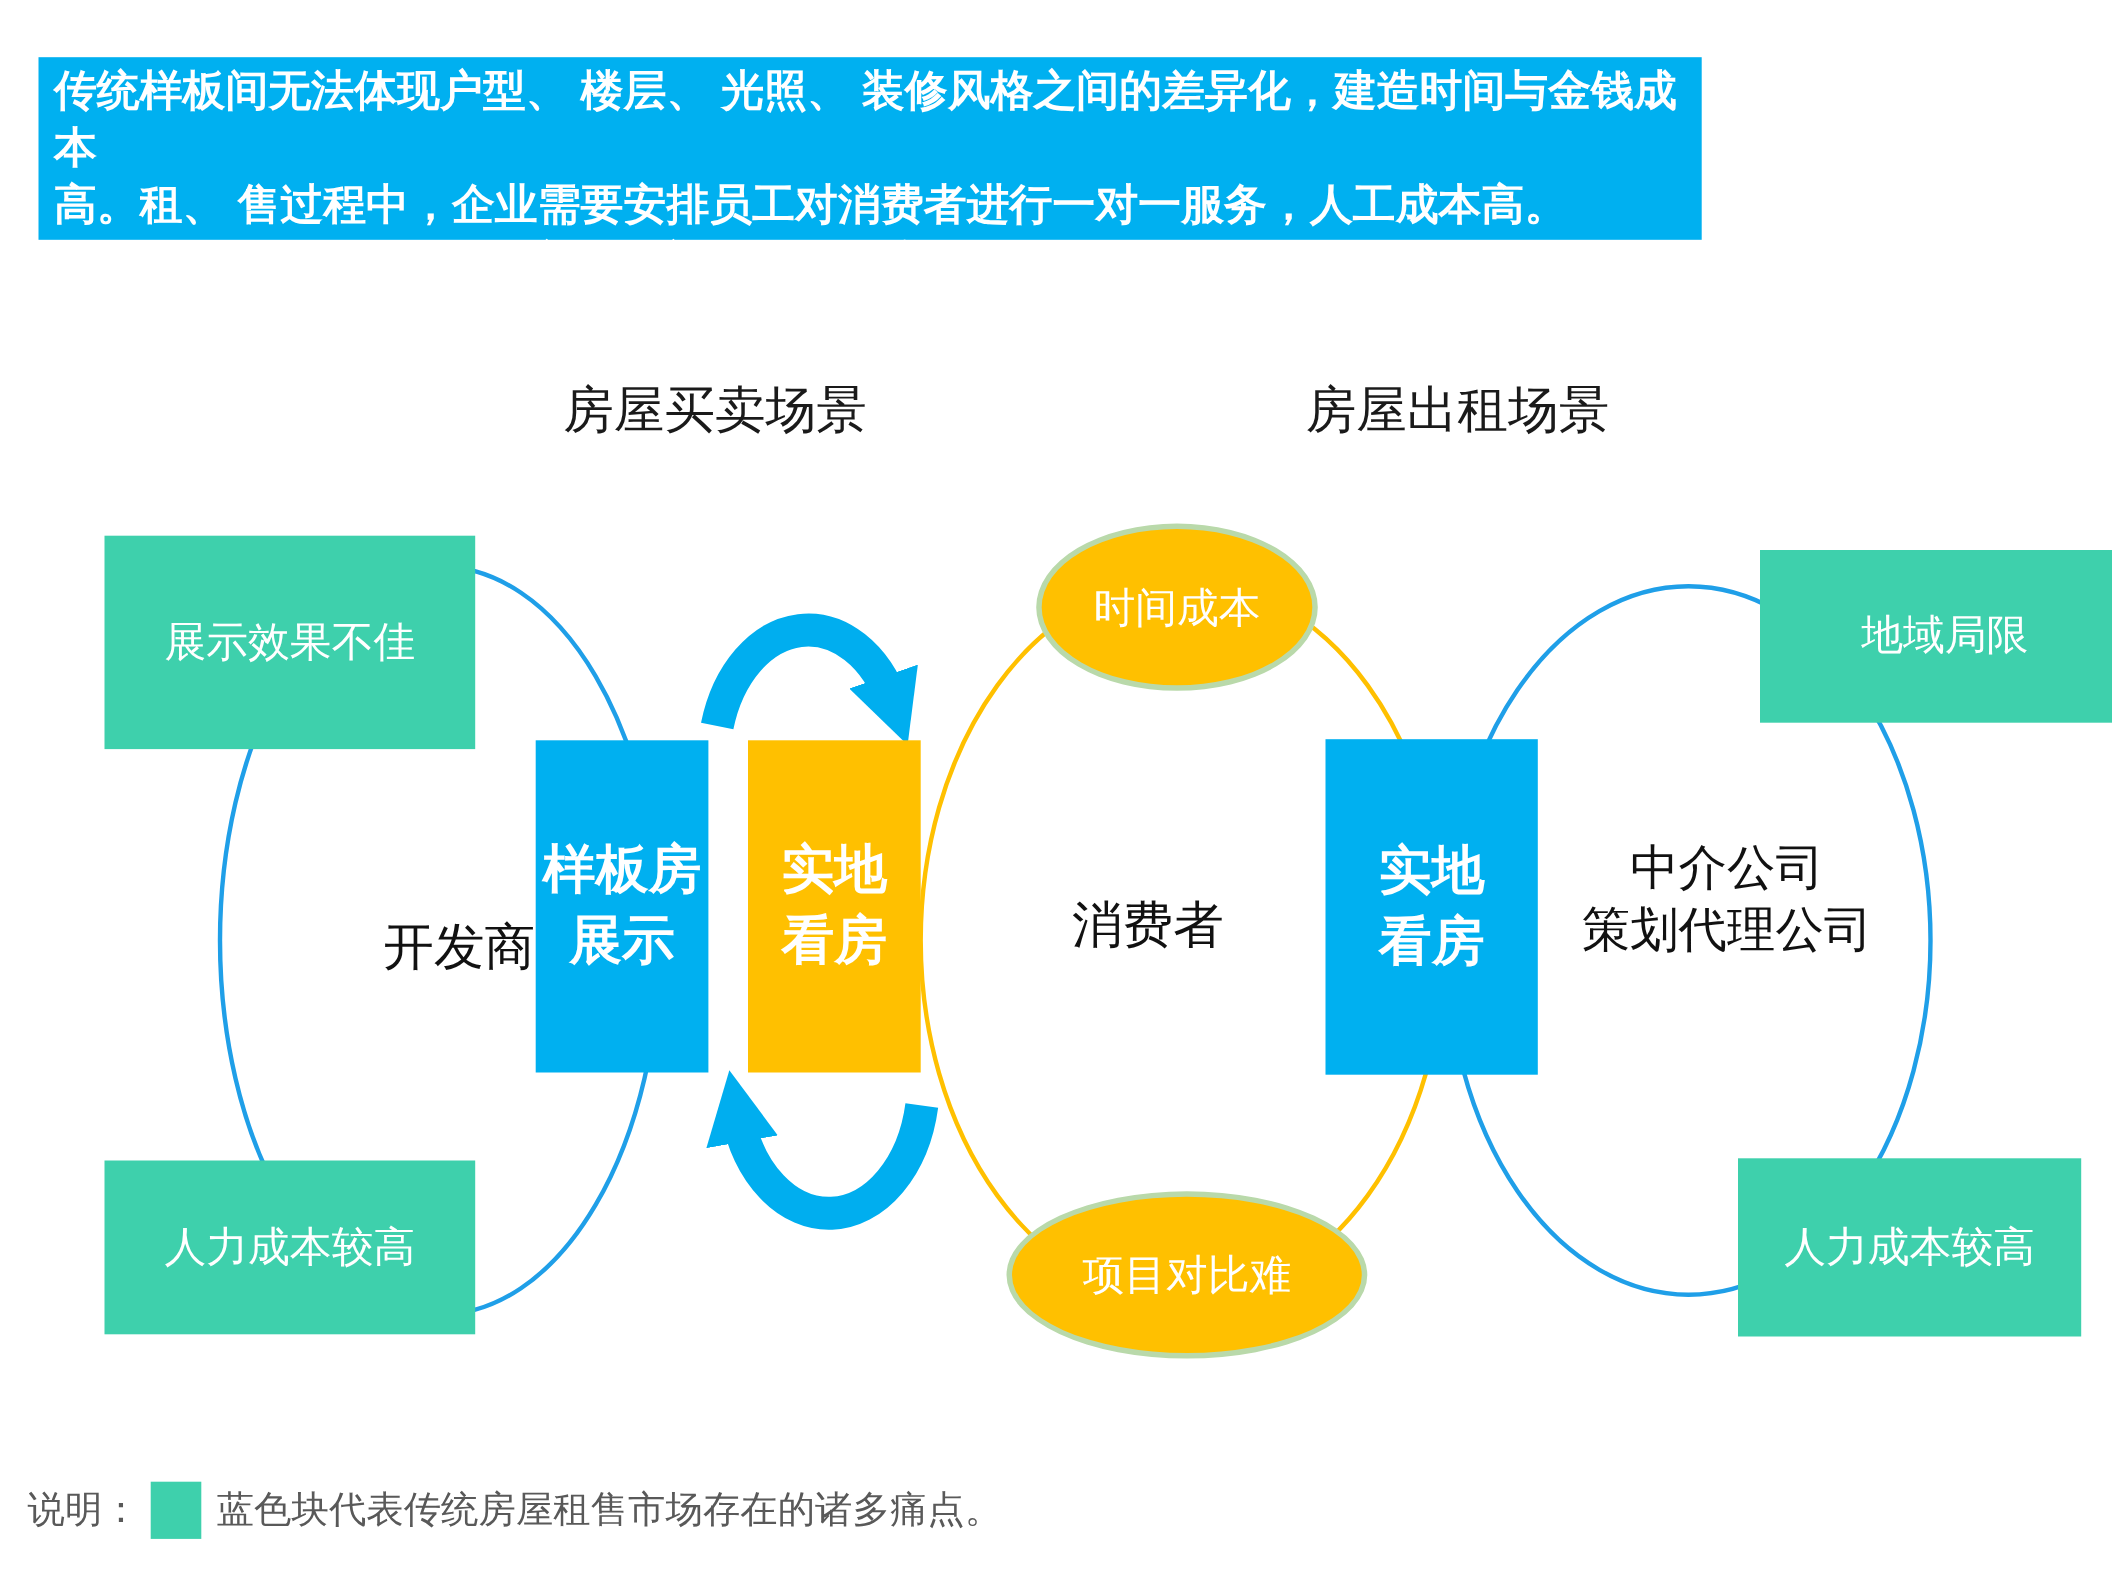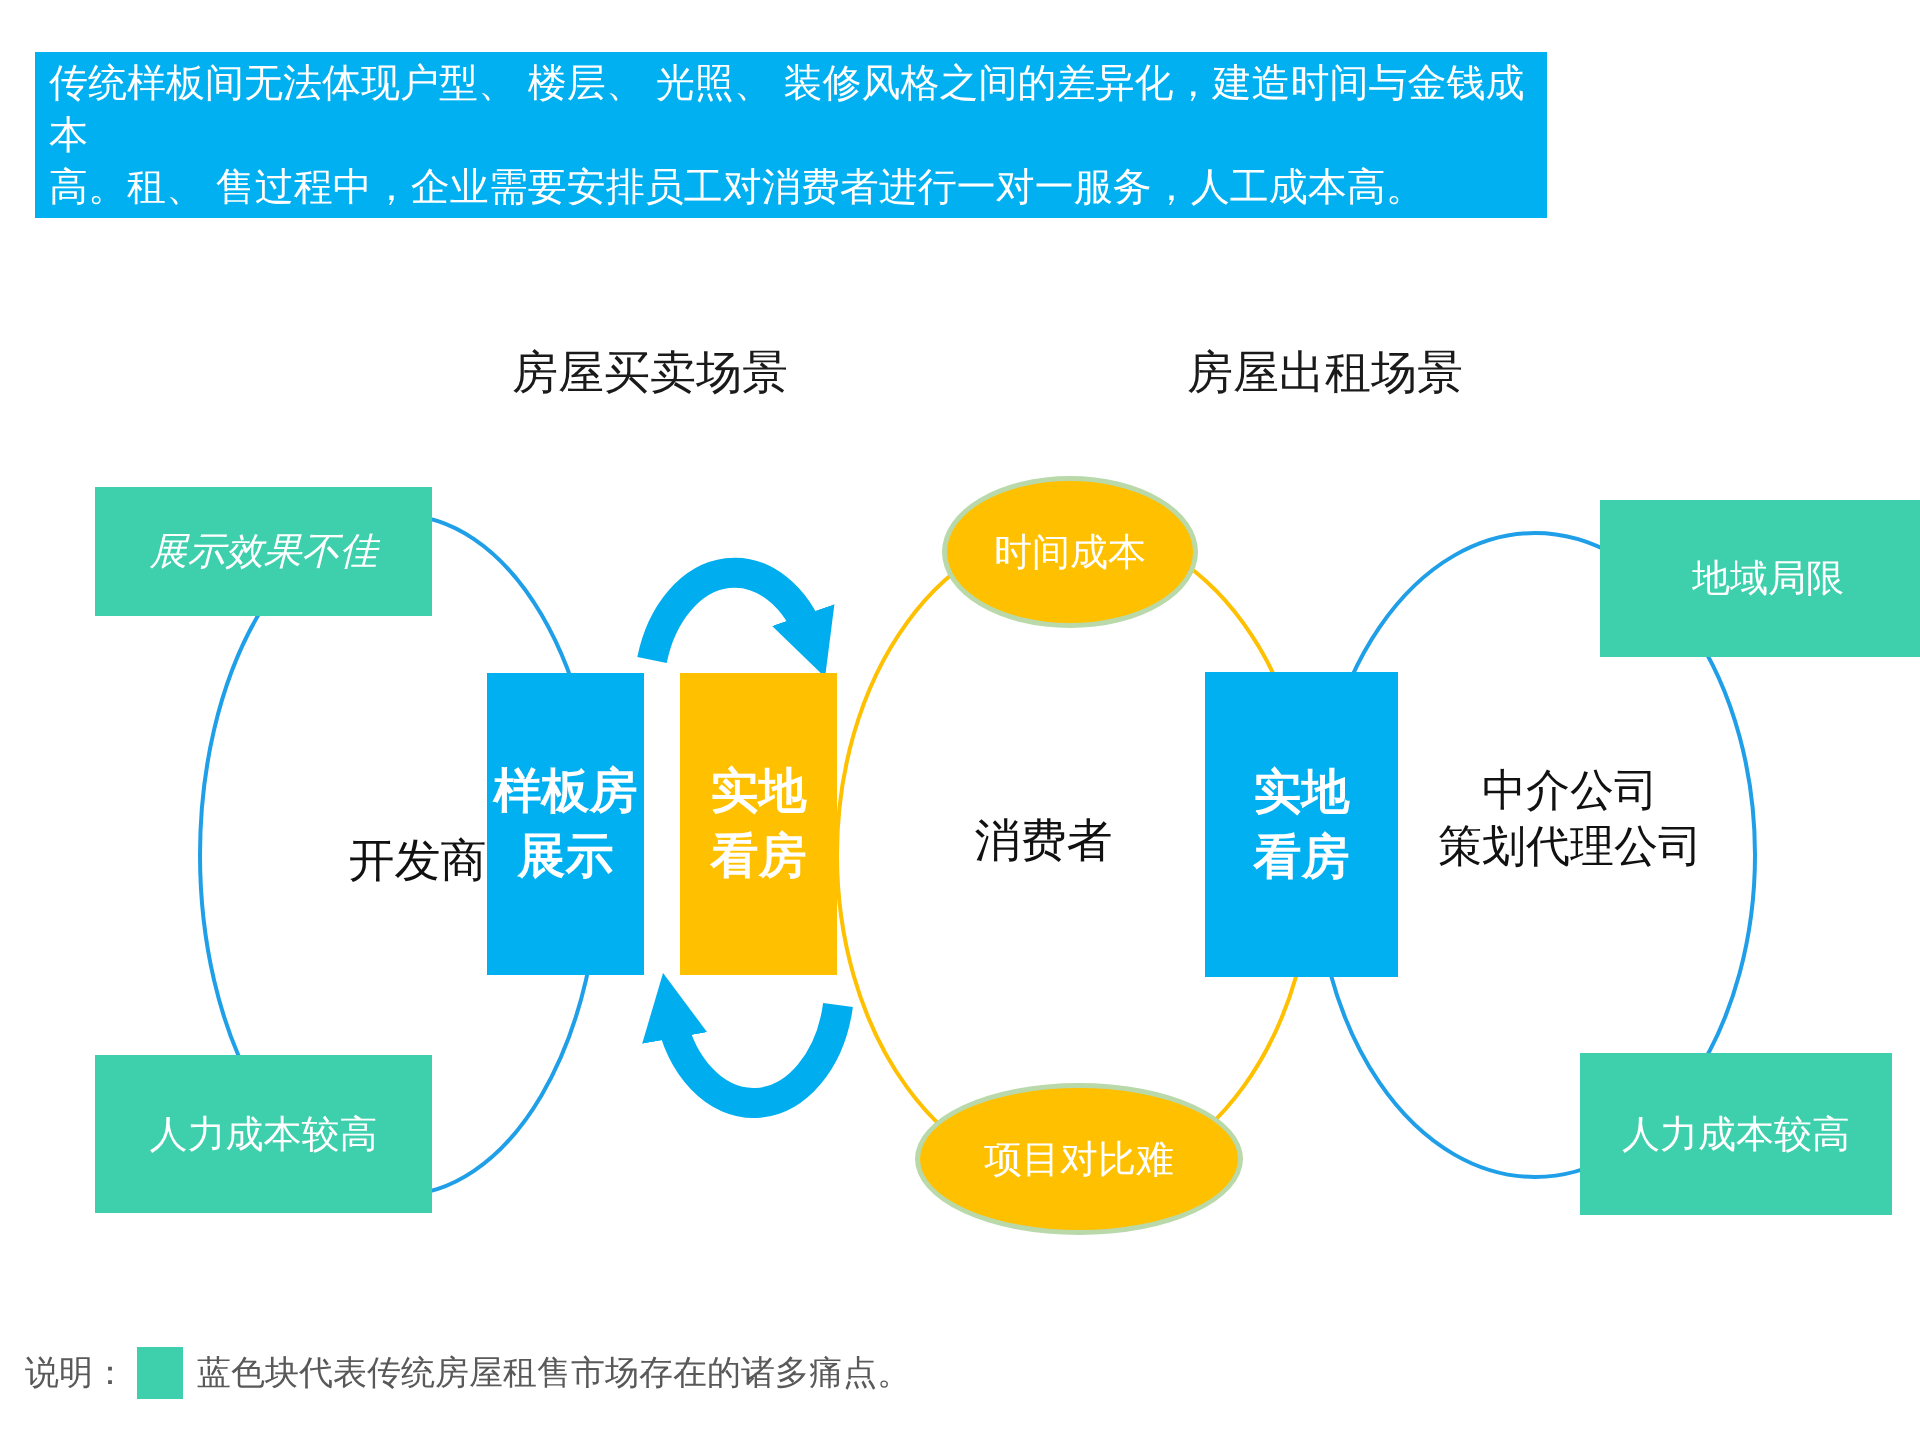--- a/index.html
+++ b/index.html
@@ -1,20 +1,20 @@
 <!DOCTYPE html>
 <html><head>
 <meta charset="utf-8">
 <style>
   html,body{margin:0;padding:0;background:#ffffff;}
   #stage{position:relative;width:1920px;height:1440px;background:#ffffff;overflow:hidden;
          font-family:"Liberation Sans","DejaVu Sans",sans-serif;}
   .abs{position:absolute;}
   #banner{left:35px;top:52px;width:1512px;height:166px;background:#00b0f0;color:#ffffff;
-          font-weight:normal;font-size:39px;line-height:52px;padding:5px 14px;box-sizing:border-box;}
+          font-weight:bold;font-size:39px;line-height:52px;padding:5px 14px;box-sizing:border-box;}
   .scene-title{top:342px;width:450px;text-align:center;font-size:46px;color:#1a1a1a;}
   #bg-svg{left:0;top:0;width:1920px;height:1440px;}
   .greenbox{background:#3ed0ac;color:#ffffff;display:flex;flex-direction:column;align-items:center;
             justify-content:center;text-align:center;font-size:38px;line-height:1.28;}
   .vnode{color:#ffffff;font-weight:bold;font-size:48px;line-height:1.35;display:flex;
          flex-direction:column;align-items:center;justify-content:center;text-align:center;}
   .node-blue{background:#00b0f0;}
   .node-yellow{background:#ffc000;}
   .badge{background:#ffc000;border:5px solid #b9d9aa;border-radius:50%;color:#ffffff;
          display:flex;align-items:center;justify-content:center;font-size:38px;box-sizing:border-box;}
@@ -42,21 +42,21 @@
 
   <div id="banner" class="abs">
     <div>传统样板间无法体现户型、 楼层、 光照、 装修风格之间的差异化，建造时间与金钱成本</div>
     <div>高。租、 售过程中，企业需要安排员工对消费者进行一对一服务，人工成本高。</div>
     <div>消费者需要在不同楼盘或房屋间实地奔波查看，项目对比不直观。</div>
   </div>
 
   <div class="abs scene-title" style="left:425px;">房屋买卖场景</div>
   <div class="abs scene-title" style="left:1100px;">房屋出租场景</div>
 
-  <div class="abs greenbox" style="left:95px;top:487px;width:337px;height:129px;font-style:italic;">
+  <div class="abs greenbox" style="left:95px;top:487px;width:337px;height:194px;">
     <span>展示效果不佳</span>
   </div>
   <div class="abs greenbox" style="left:95px;top:1055px;width:337px;height:158px;">
     <span>人力成本较高</span>
   </div>
 
   <div class="abs greenbox" style="left:1600px;top:500px;width:336px;height:157px;align-items:center;">
     <span>地域局限</span>
   </div>
   <div class="abs greenbox" style="left:1580px;top:1053px;width:312px;height:162px;">

